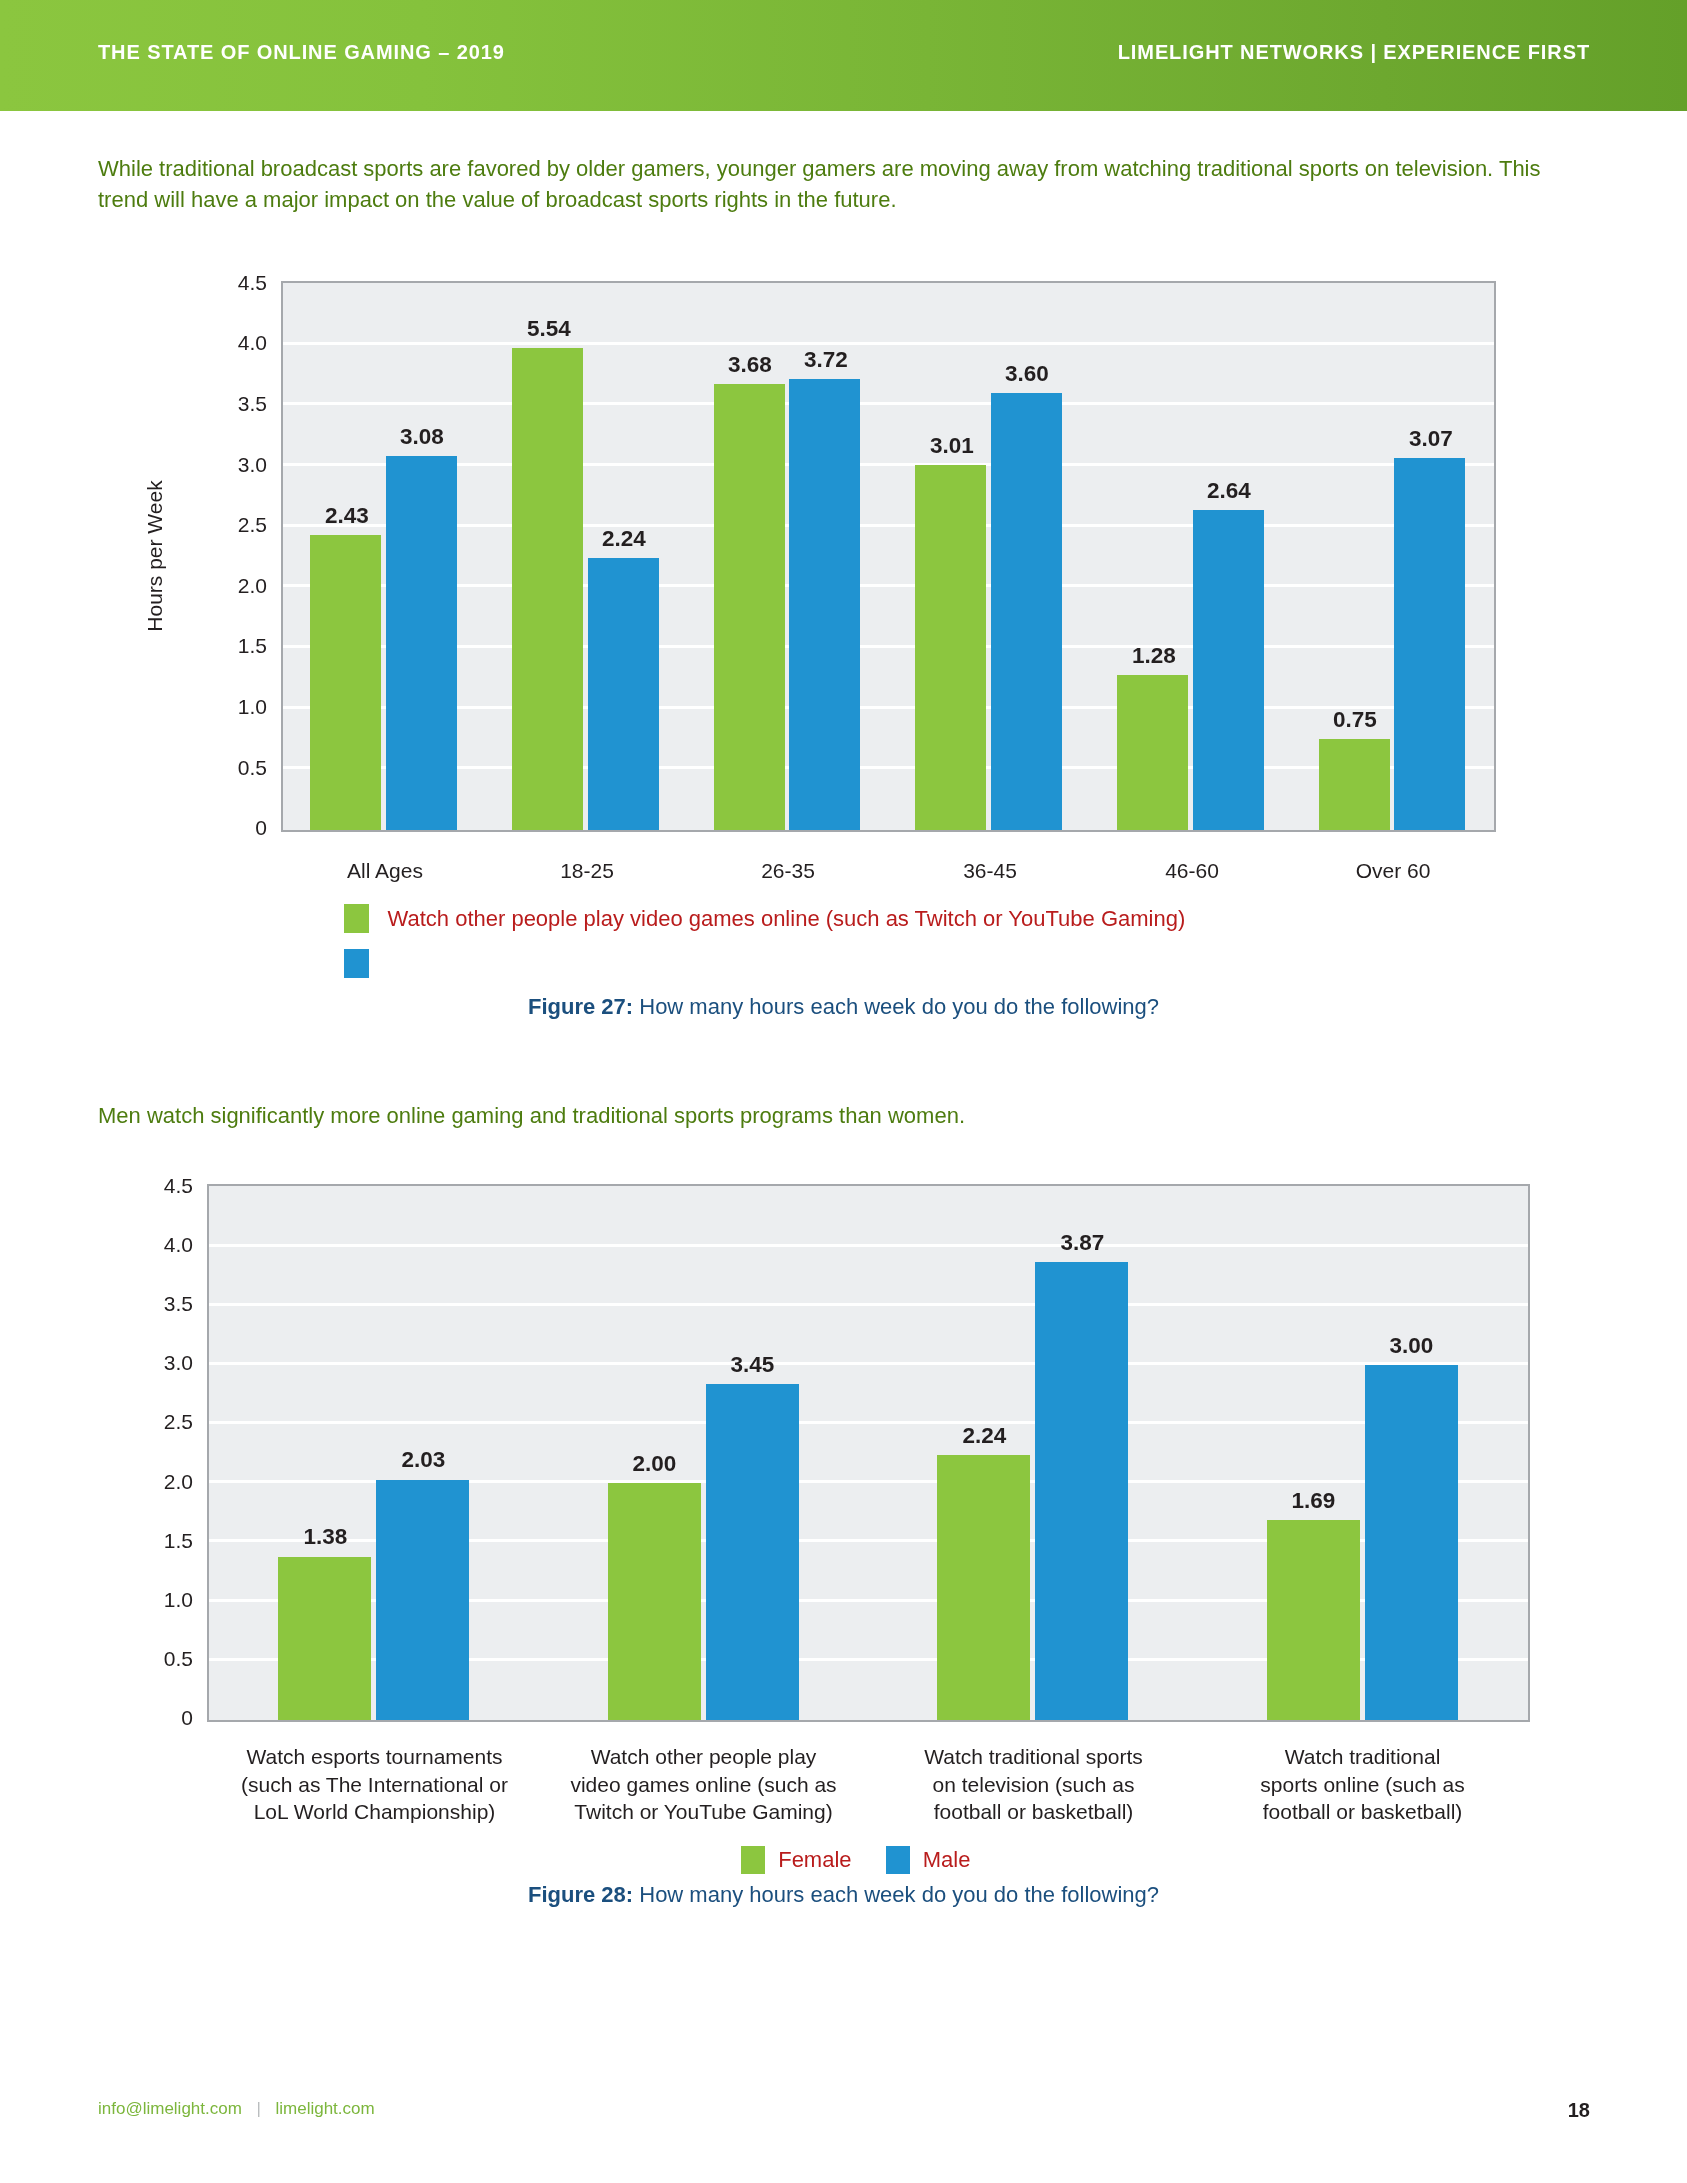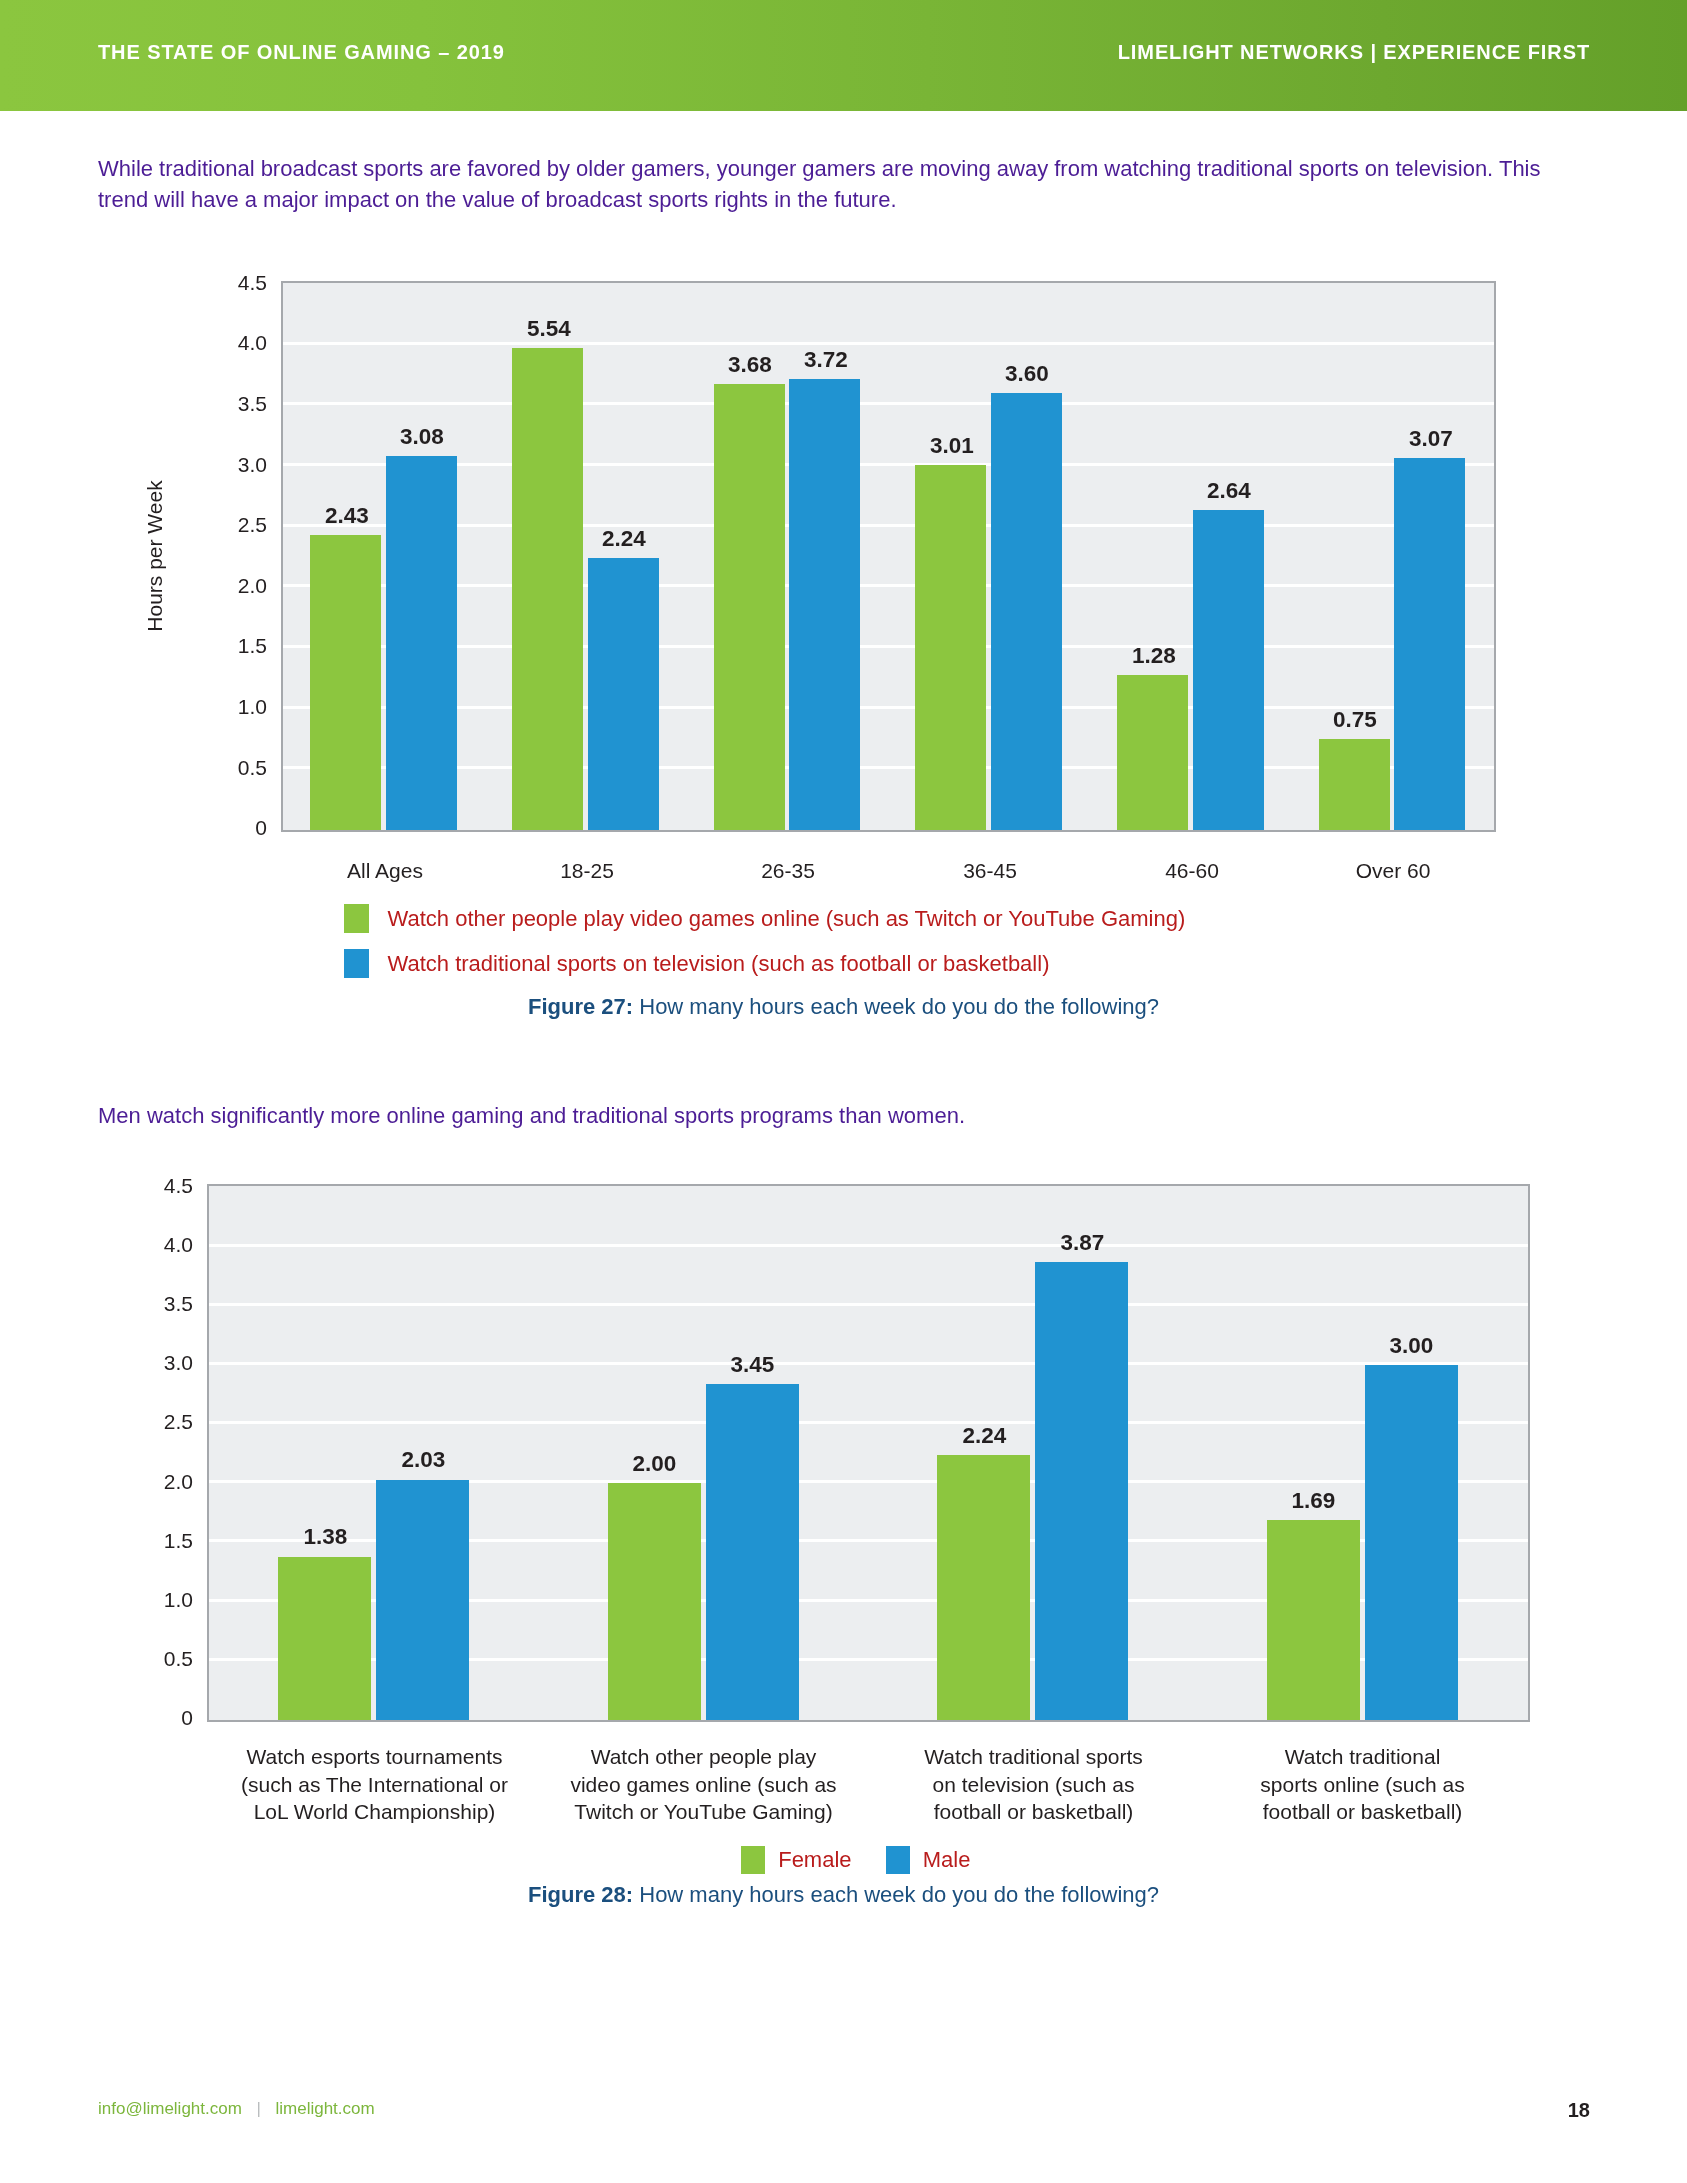--- a/index.html
+++ b/index.html
@@ -48,21 +48,21 @@
     white-space: nowrap;
   }
 
   
   .intro-text {
     position: absolute;
     left: 98px;
     width: 1456px;
     font-size: 22px;
     line-height: 1.42;
-    color: #4c1d95;
+    color: #4d7c0f;
   }
   #intro-1 { top: 153px; width: 1449px; }
   #intro-2 { top: 1100px; }
 
   
   .chart-block { position: absolute; }
 
   .plot-frame {
     position: absolute;
     background: #eceef0;
@@ -289,21 +289,20 @@
     <div class="y-axis-title" style="width: 551px; left: -121px; top: 544px;">Hours per Week</div>
   </div>
 
 <div class="legend-vertical" id="legend-1" style="left: 344px; top: 904px;">
     <div class="legend-row">
       <span class="legend-swatch green"></span>
       <span class="legend-label">Watch other people play video games online (such as Twitch or YouTube Gaming)</span>
     </div>
     <div class="legend-row">
       <span class="legend-swatch blue"></span>
-      <span class="legend-label">Watch traditional sports on television (such as football or basketball)</span>
     </div>
   </div>
 
 <div class="figure-caption" id="caption-1" style="top:994px;">
   <span class="fig-num">Figure 27:</span><span> How many hours each week do you do the following?</span>
 </div>
 
 <div class="intro-text" id="intro-2">Men watch significantly more online gaming and traditional sports programs than women.</div>
 
 <div class="chart-block" id="chart-2">

